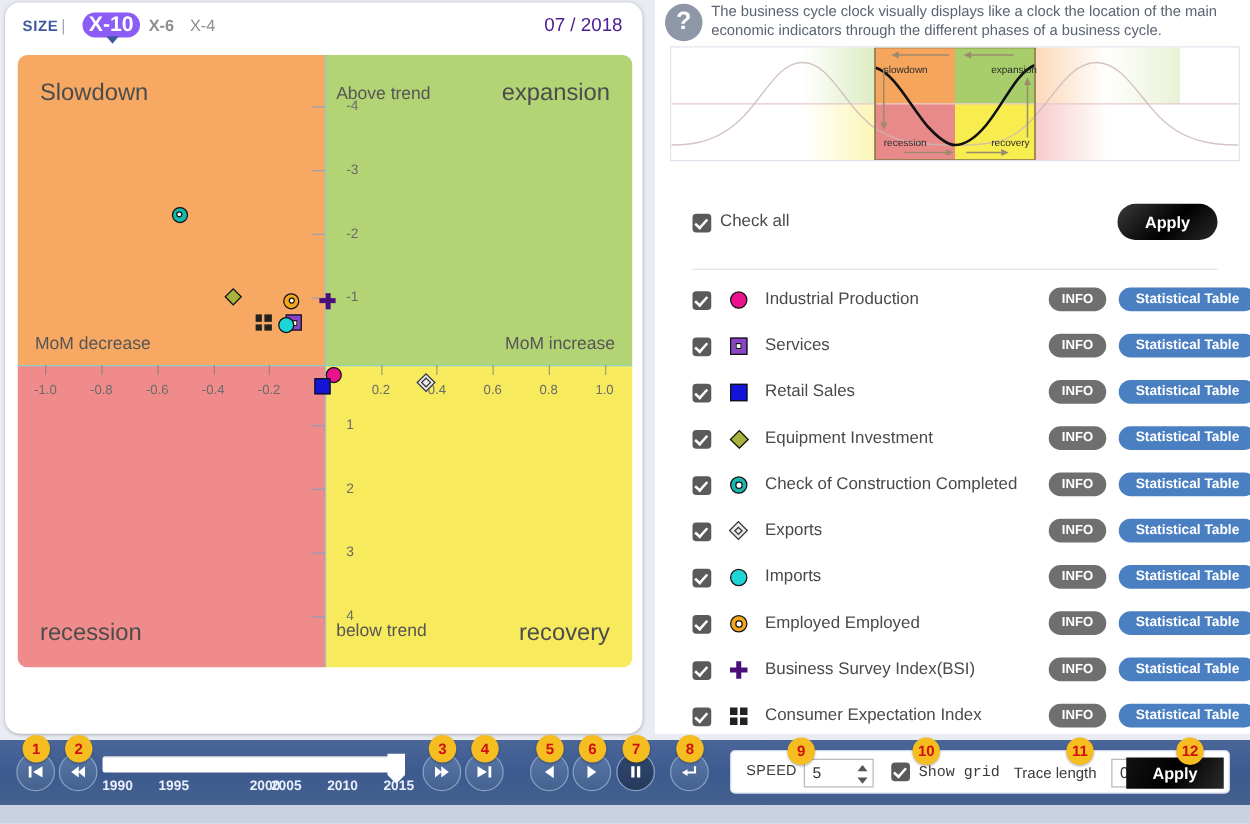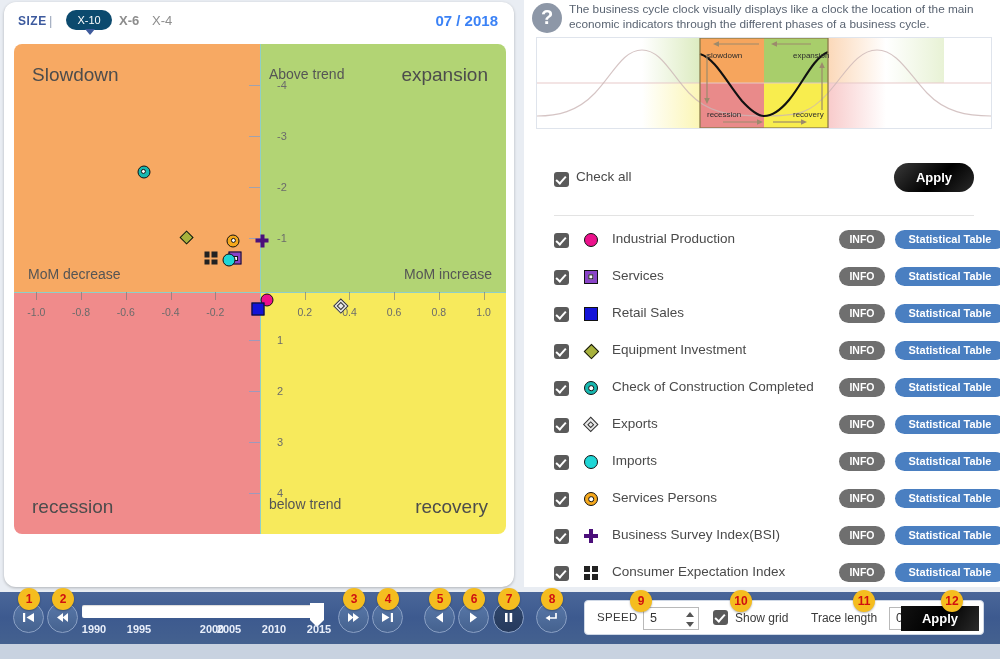--- a/index.html
+++ b/index.html
@@ -16,31 +16,31 @@
     position:absolute;left:4px;top:2px;width:510px;height:585px;
     background:#ffffff;border-radius:12px;
     box-shadow:0 1px 3px rgba(0,0,0,.25);
     overflow:hidden;
   }
   #chart-header{position:absolute;left:0;top:0;width:510px;height:40px;}
   .size-label{position:absolute;left:14px;top:12px;font-size:12px;font-weight:bold;color:#3d5a9e;letter-spacing:.5px;}
   .size-sep{position:absolute;left:45px;top:11px;font-size:13px;color:#9aa6bb;}
   .size-pill{
     position:absolute;left:62px;top:8px;width:46px;height:20px;border-radius:10px;
-    background:#0c4a6e;color:#fff;font-size:11px;font-weight:normal;
+    background:#8b5cf6;color:#fff;font-size:17px;font-weight:bold;
     text-align:center;line-height:20px;cursor:pointer;
   }
   .size-pill:after{
     content:"";position:absolute;left:19px;top:19px;border-left:5px solid transparent;
     border-right:5px solid transparent;border-top:6px solid #3e5a9c;
   }
   .size-opt{position:absolute;top:11px;font-size:13px;color:#8d8d8d;cursor:pointer;}
   #size-x6{left:115px;font-weight:bold;}
   #size-x4{left:148px;}
-  .period{position:absolute;right:16px;top:10px;font-size:15px;color:#3b82f6;font-weight:bold;}
+  .period{position:absolute;right:16px;top:10px;font-size:15px;color:#4c1d95;font-weight:normal;}
 
   
   #plot{
     position:absolute;left:10px;top:42px;width:492px;height:490px;border-radius:8px;overflow:hidden;
   }
   .quad{position:absolute;}
   #q-slow{left:0;top:0;width:50%;height:50.6%;background:#f7a963;}
   #q-exp{left:50%;top:0;width:50%;height:50.6%;background:#b2d474;}
   #q-rec{left:0;top:50.6%;width:50%;height:49.4%;background:#f08b8b;}
   #q-recov{left:50%;top:50.6%;width:50%;height:49.4%;background:#f7ea5c;}
@@ -162,21 +162,21 @@
   #speed-lbl{position:absolute;left:12px;top:10px;font-size:11.5px;color:#3a3a3a;letter-spacing:.3px;}
   .numbox{
     position:absolute;height:23px;border:1px solid #b9b9b9;background:#fff;box-sizing:border-box;
   }
   .numbox span{position:absolute;left:6px;top:3px;font-size:12.5px;color:#333;}
   .spin{position:absolute;right:3px;top:3px;width:9px;height:17px;}
   .spin:before,.spin:after{content:"";position:absolute;left:0;border-left:4px solid transparent;border-right:4px solid transparent;}
   .spin:before{top:1px;border-bottom:5px solid #555;}
   .spin:after{bottom:1px;border-top:5px solid #555;}
   #showgrid-cb{position:absolute;left:128px;top:9px;}
-  #showgrid-lbl{position:absolute;left:150px;top:10px;font-size:12px;color:#3a3a3a;}
+  #showgrid-lbl{position:absolute;left:150px;top:10px;font-size:12px;color:#3a3a3a;font-family:Liberation Mono, monospace;}
   #trace-lbl{position:absolute;left:226px;top:10px;font-size:12px;color:#3a3a3a;}
   #apply-bottom{
     position:absolute;right:4px;top:5px;width:78px;height:25px;
     background:linear-gradient(120deg,#121212 0%,#000 50%,#2b2b2b 100%);
     color:#fff;font-size:13px;font-weight:bold;text-align:center;line-height:25px;cursor:pointer;
   }
 </style>
 </head>
 <body>
 
@@ -442,21 +442,21 @@
           <div class="ind-info">INFO</div>
           <div class="ind-table">Statistical Table</div>
         </div>
         <div class="ind-row">
           <span class="cb ind-cb"></span>
           <span class="ind-sym">
             <span style="display:block;position:relative;width:14px;height:14px;border-radius:50%;background:#f5a81c;border:1.4px solid #111;box-sizing:border-box;">
               <span style="position:absolute;left:50%;top:50%;width:5.6000000000000005px;height:5.6000000000000005px;transform:translate(-50%,-50%);border-radius:50%;background:#fff;border:1.2px solid #111;box-sizing:border-box;"></span>
             </span>
           </span>
-          <span class="ind-name">Services Persons</span>
+          <span class="ind-name">Employed Employed</span>
           <div class="ind-info">INFO</div>
           <div class="ind-table">Statistical Table</div>
         </div>
         <div class="ind-row">
           <span class="cb ind-cb"></span>
           <span class="ind-sym">
             <span style="display:block;position:relative;width:14px;height:14px;">
               <span style="position:absolute;left:4.62px;top:0;width:4.760000000000001px;height:100%;background:#4b0f7a;"></span>
               <span style="position:absolute;top:4.62px;left:0;height:4.760000000000001px;width:100%;background:#4b0f7a;"></span>
             </span>

